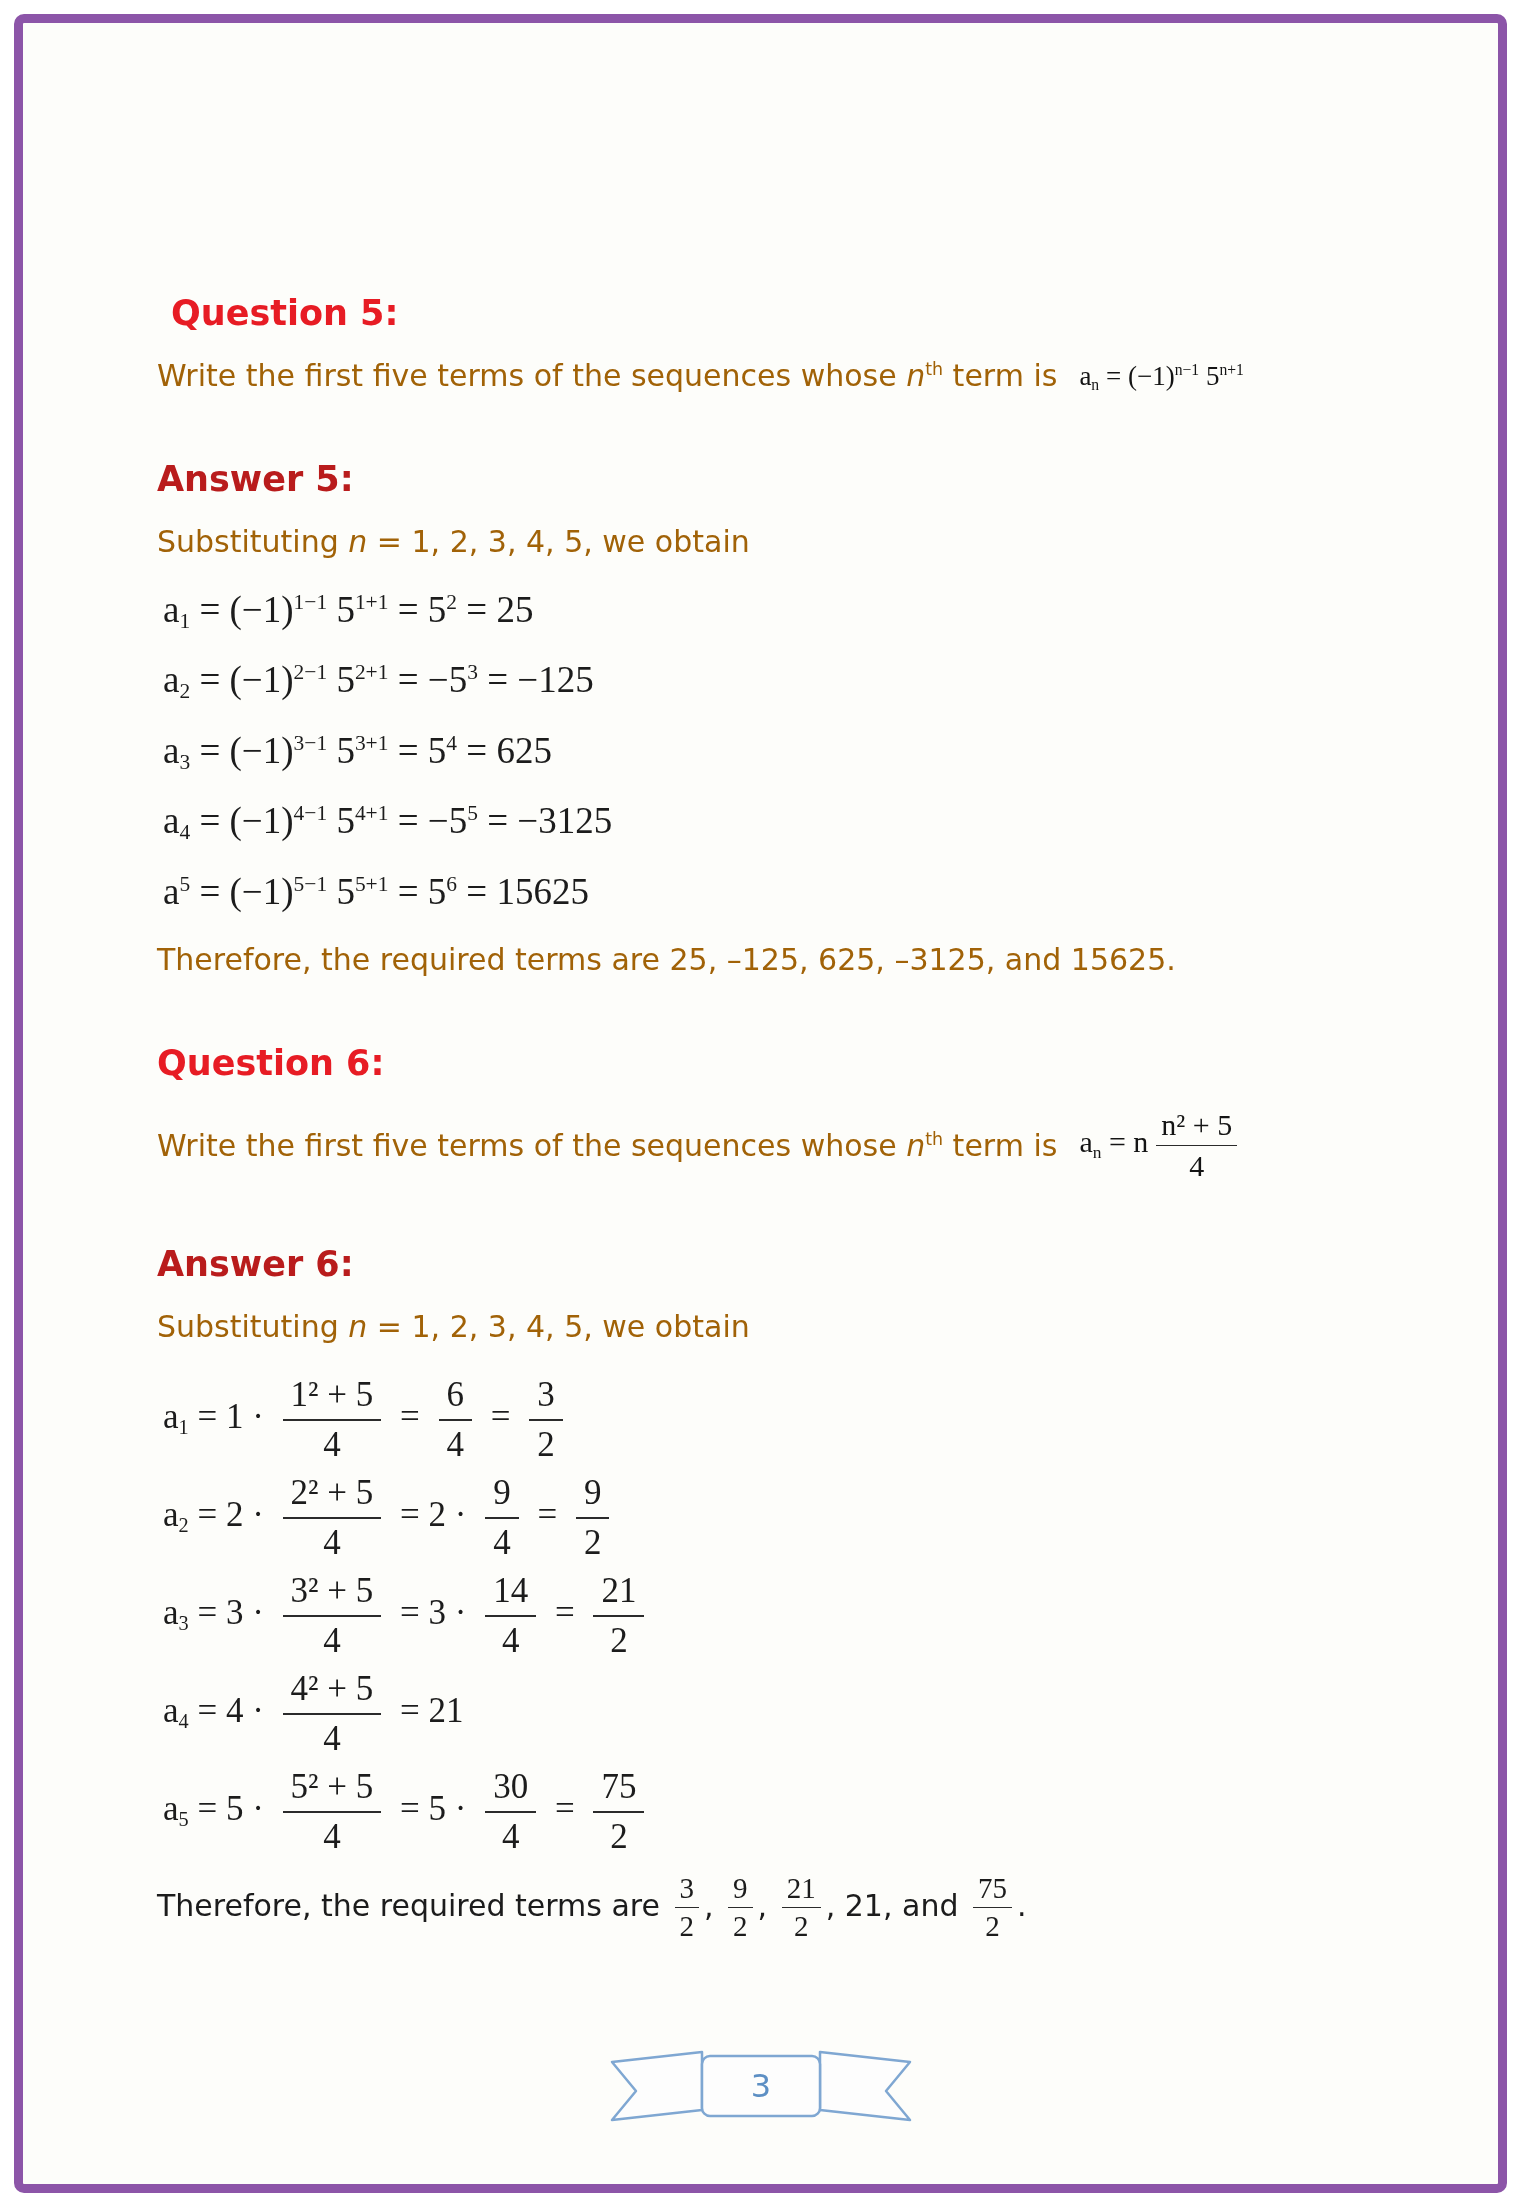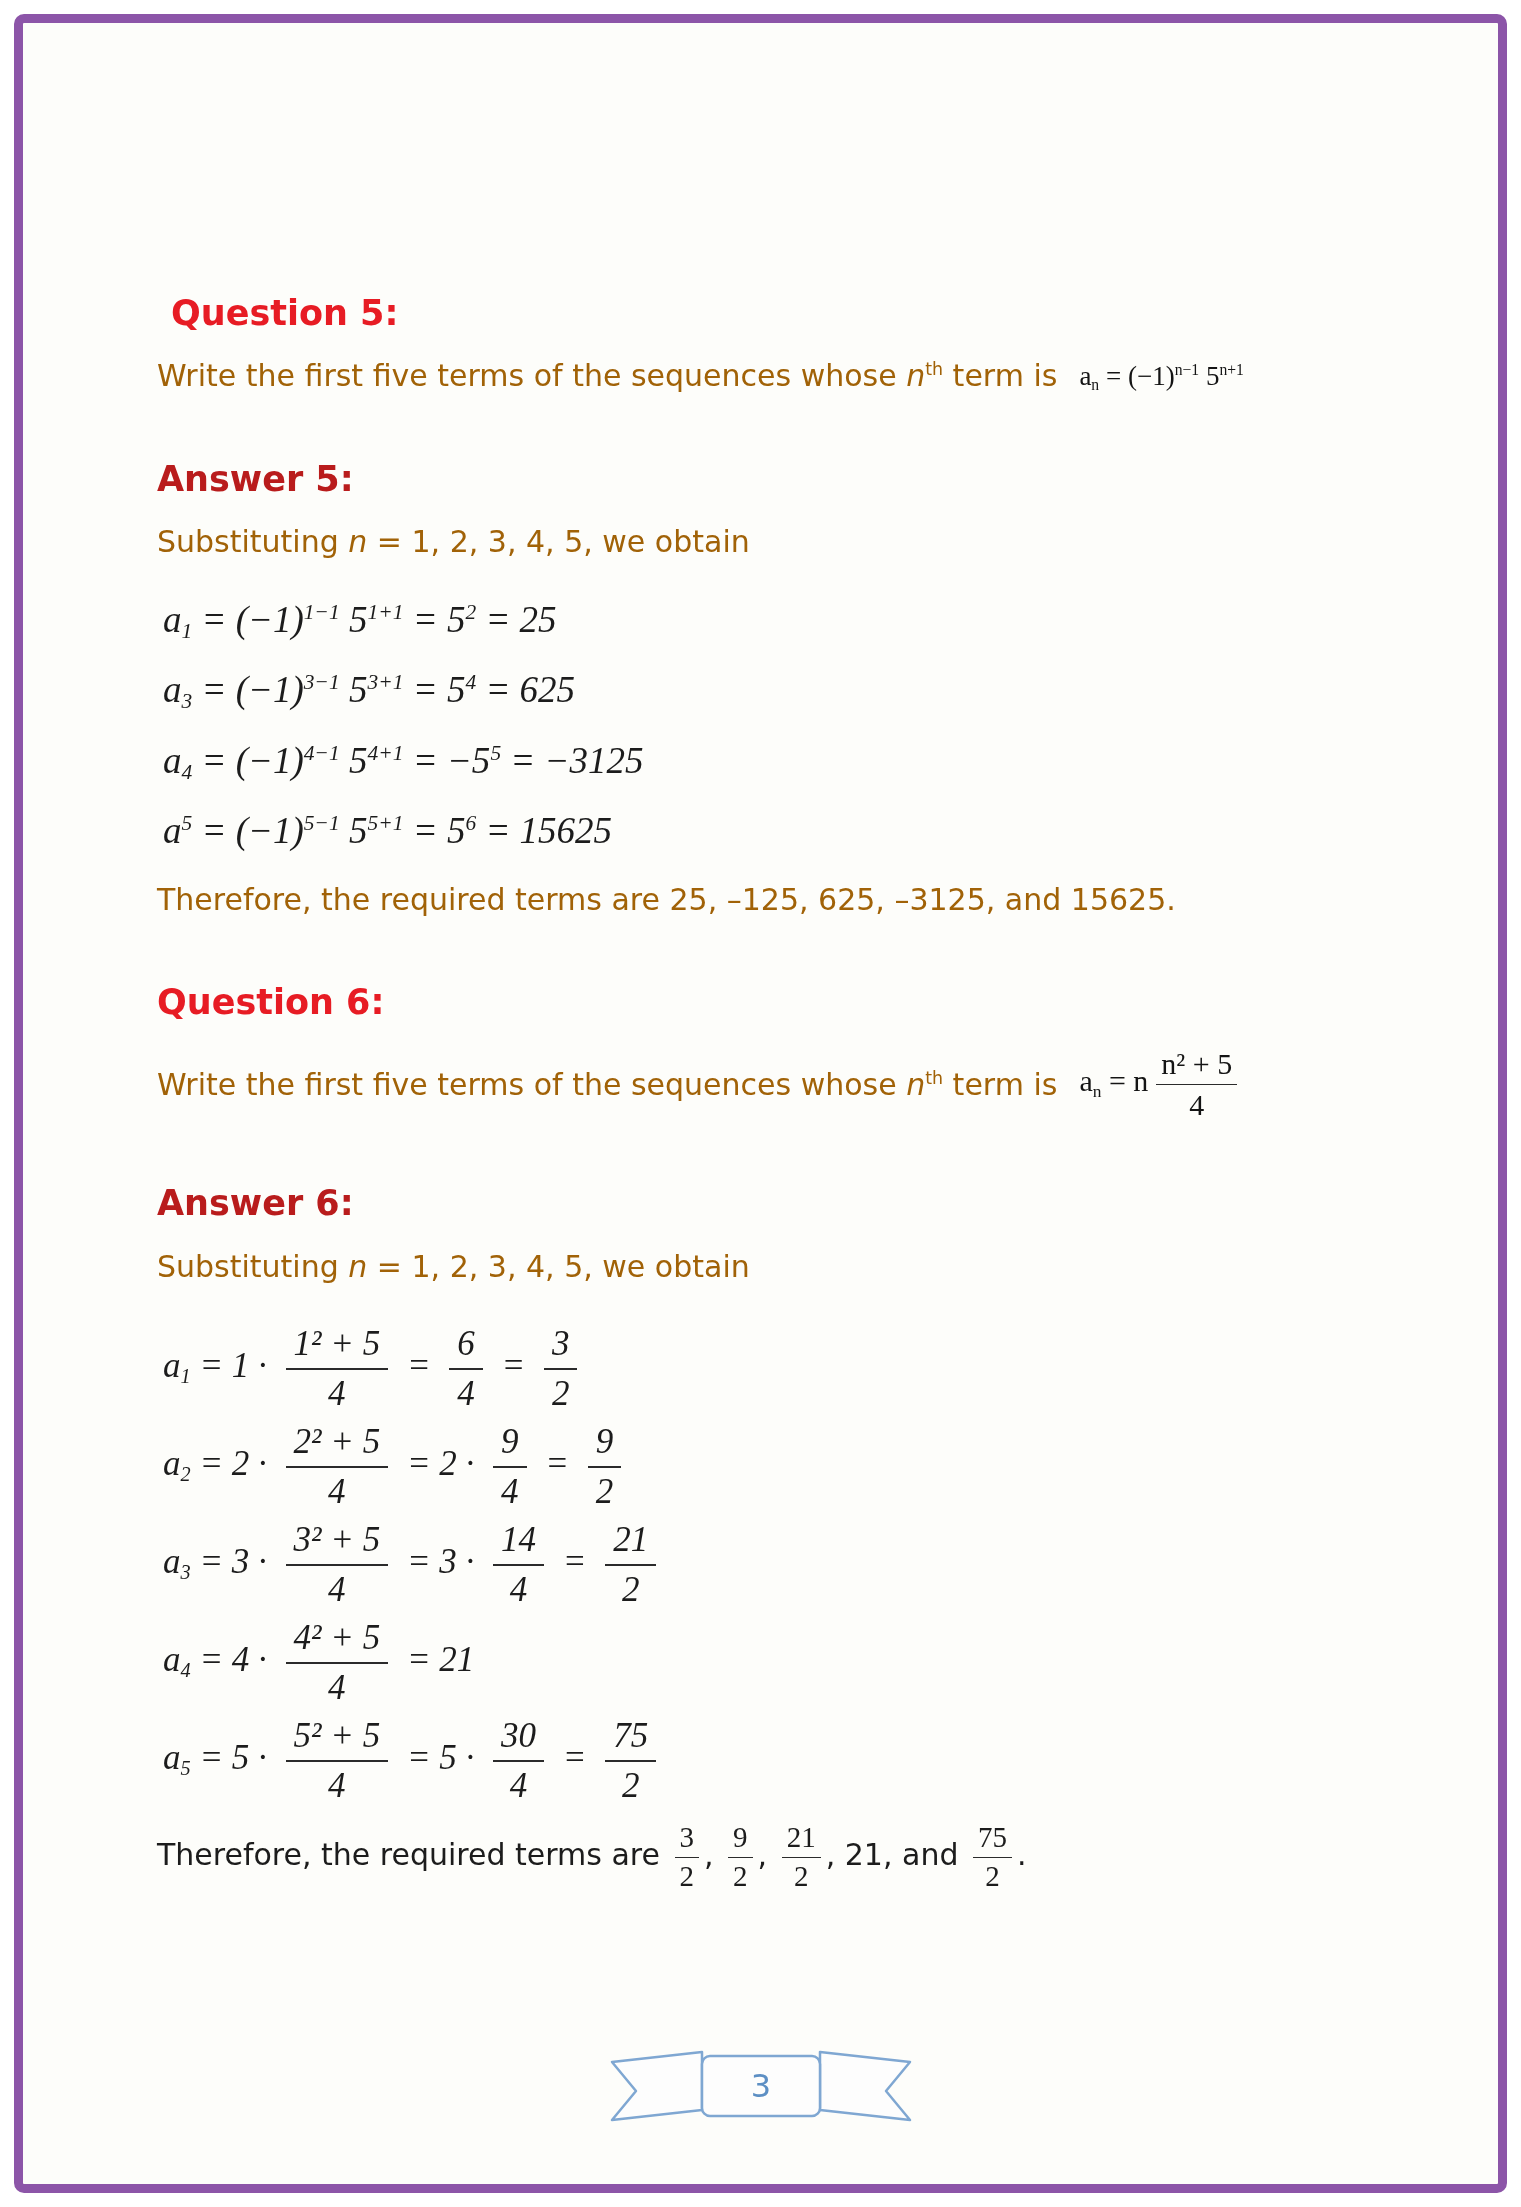--- a/index.html
+++ b/index.html
@@ -38,21 +38,21 @@
   }
 
   .math { font-family:"Liberation Serif", "DejaVu Serif", serif; color:#141414; }
   .formula-sm { font-size:27px; white-space:nowrap; }
   .formula-md { font-size:30px; white-space:nowrap; }
 
   sup { font-size:0.58em; line-height:0; vertical-align:super; }
   sub { font-size:0.58em; line-height:0; vertical-align:-0.3em; }
   .tseg { white-space:pre; }
 
-  .math-block { margin-top:38px;font-style:italic; }
+  .math-block { margin-top:28px; }
   .eq {
     font-family:"Liberation Serif", "DejaVu Serif", serif;
     font-size:37px; line-height:1.15;
     margin:0 0 28px 6px;
   }
 
   .frac {
     display:inline-flex; flex-direction:column; 
     text-align:center; vertical-align:middle;
     margin:0 10px; line-height:1.2;
@@ -100,20 +100,21 @@
     <h2 class="q-head">Question 5:</h2>
     <div class="prompt-row">
       <span class="body-text"><span class="tseg">Write the first five terms of the sequences whose </span><i>n</i><sup>th</sup><span class="tseg"> term is</span></span>
       <span class="math formula-sm"><span class="tseg">a</span><sub>n</sub><span class="tseg"> = (−1)</span><sup>n−1</sup><span class="tseg"> 5</span><sup>n+1</sup></span>
     </div>
 
     <h2 class="a-head sec-gap-lg">Answer 5:</h2>
     <p class="body-text intro"><span class="tseg">Substituting </span><i>n</i><span class="tseg"> = 1, 2, 3, 4, 5, we obtain</span></p>
     <div class="math-block">
       <div class="eq"><span class="tseg">a</span><sub>1</sub><span class="tseg"> = (−1)</span><sup>1−1</sup><span class="tseg"> 5</span><sup>1+1</sup><span class="tseg"> = 5</span><sup>2</sup><span class="tseg"> = 25</span></div>
+      <div class="eq"><span class="tseg">a</span><sub>2</sub><span class="tseg"> = (−1)</span><sup>2−1</sup><span class="tseg"> 5</span><sup>2+1</sup><span class="tseg"> = −5</span><sup>3</sup><span class="tseg"> = −125</span></div>
       <div class="eq"><span class="tseg">a</span><sub>3</sub><span class="tseg"> = (−1)</span><sup>3−1</sup><span class="tseg"> 5</span><sup>3+1</sup><span class="tseg"> = 5</span><sup>4</sup><span class="tseg"> = 625</span></div>
       <div class="eq"><span class="tseg">a</span><sub>4</sub><span class="tseg"> = (−1)</span><sup>4−1</sup><span class="tseg"> 5</span><sup>4+1</sup><span class="tseg"> = −5</span><sup>5</sup><span class="tseg"> = −3125</span></div>
       <div class="eq"><span class="tseg">a</span><sup>5</sup><span class="tseg"> = (−1)</span><sup>5−1</sup><span class="tseg"> 5</span><sup>5+1</sup><span class="tseg"> = 5</span><sup>6</sup><span class="tseg"> = 15625</span></div>
     </div>
     <p class="body-text conclusion">Therefore, the required terms are 25, –125, 625, –3125, and 15625.</p>
 
     <h2 class="q-head q6 sec-gap-lg">Question 6:</h2>
     <div class="prompt-row">
       <span class="body-text"><span class="tseg">Write the first five terms of the sequences whose </span><i>n</i><sup>th</sup><span class="tseg"> term is</span></span>
       <span class="math formula-md"><span class="tseg">a</span><sub>n</sub><span class="tseg"> = n</span><span class="frac">

